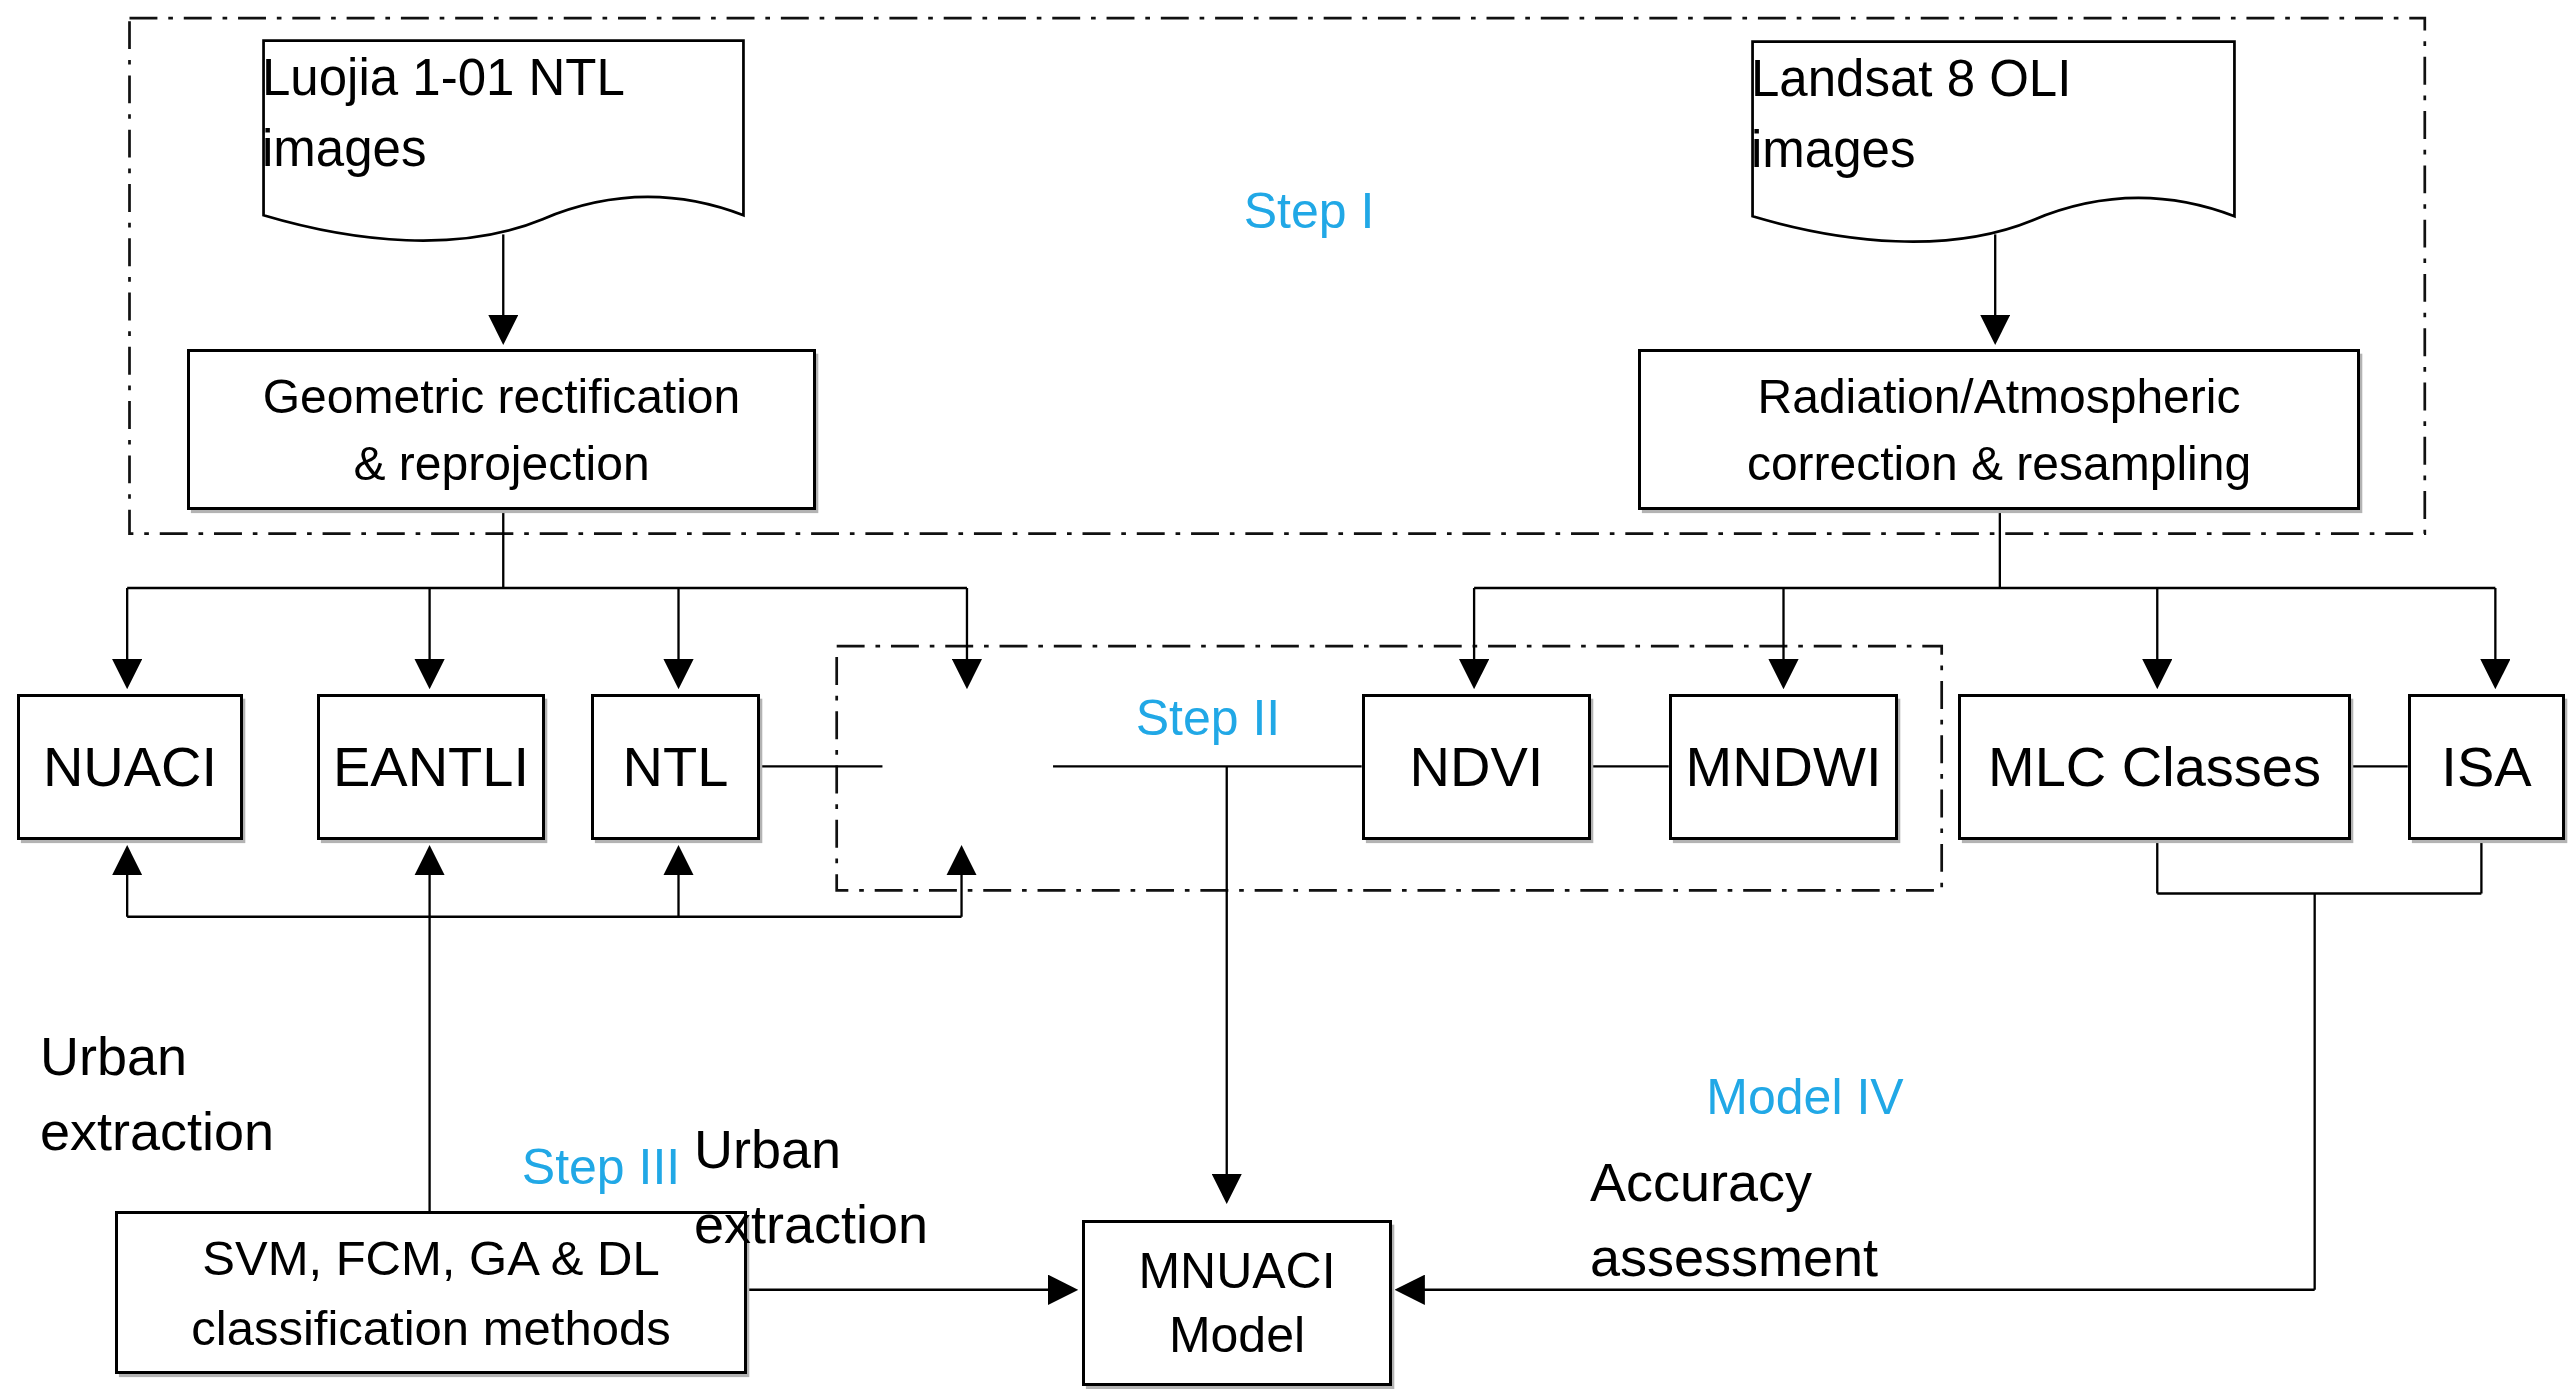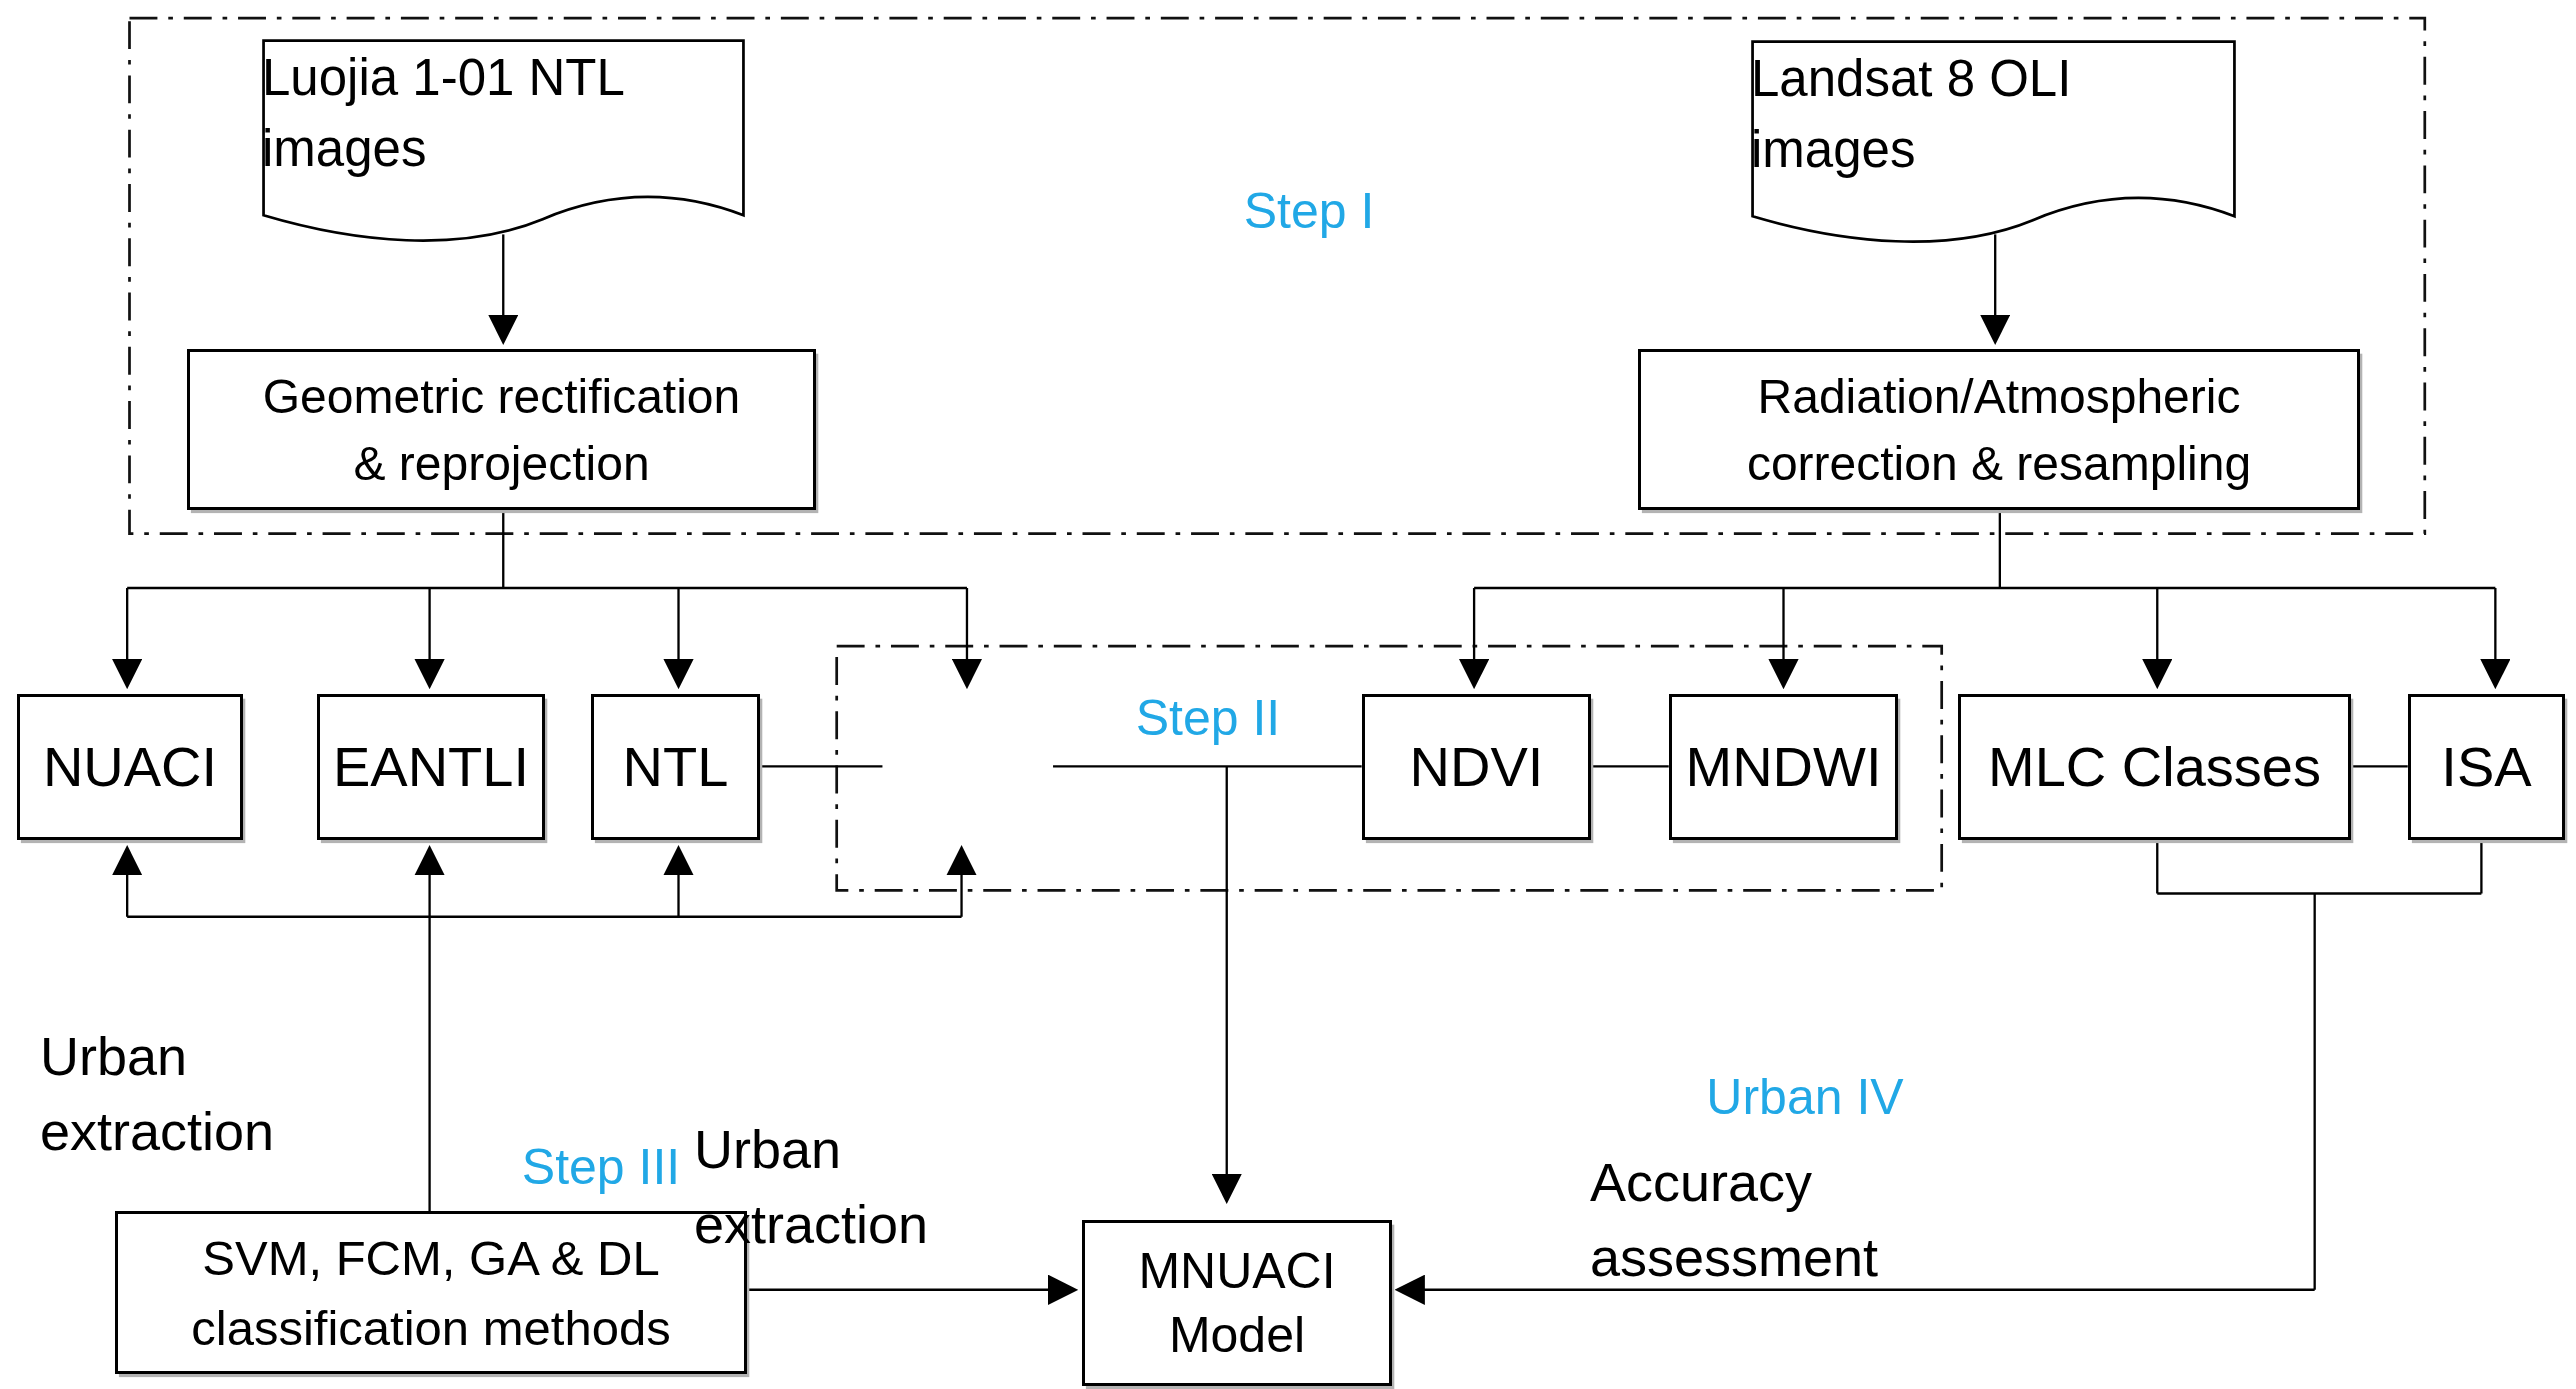--- a/index.html
+++ b/index.html
@@ -198,21 +198,21 @@
   </div>
 
   <div class="box mnu" style="left:1082px; top:1208px; width:310px; height:166px;">
     <span>MNUACI</span>
     <span>Model</span>
   </div>
 
   <div class="steplabel" style="left:1146px; top:172px;">Step I</div>
   <div class="steplabel" style="left:1045px; top:679px;">Step II</div>
   <div class="steplabel" style="left:438px; top:1128px;">Step III</div>
-  <div class="steplabel" style="left:1642px; top:1058px;">Urban IV</div>
+  <div class="steplabel" style="left:1642px; top:1058px;">Model IV</div>
 
   <div class="ann" style="left:40px; top:1019px;">
     <div>Urban</div>
     <div>extraction</div>
   </div>
 
   <div class="ann" style="left:694px; top:1112px;">
     <div>Urban</div>
     <div>extraction</div>
   </div>

